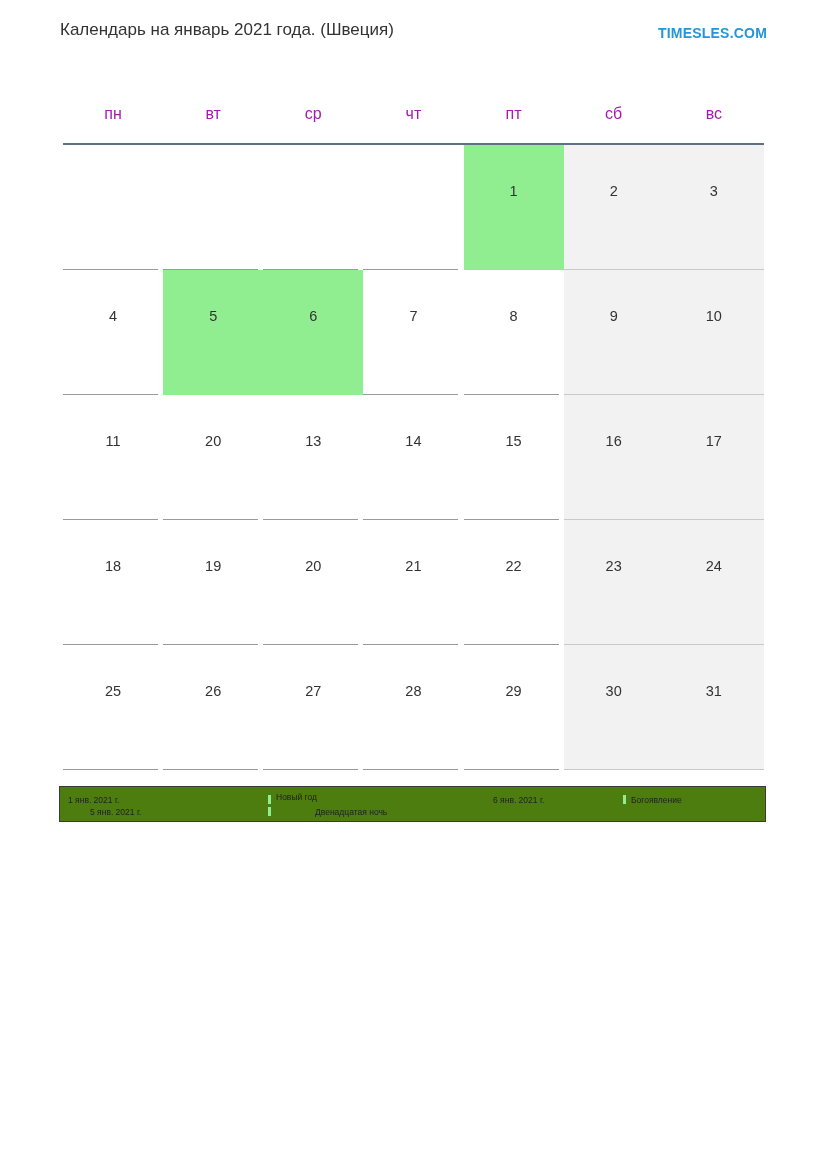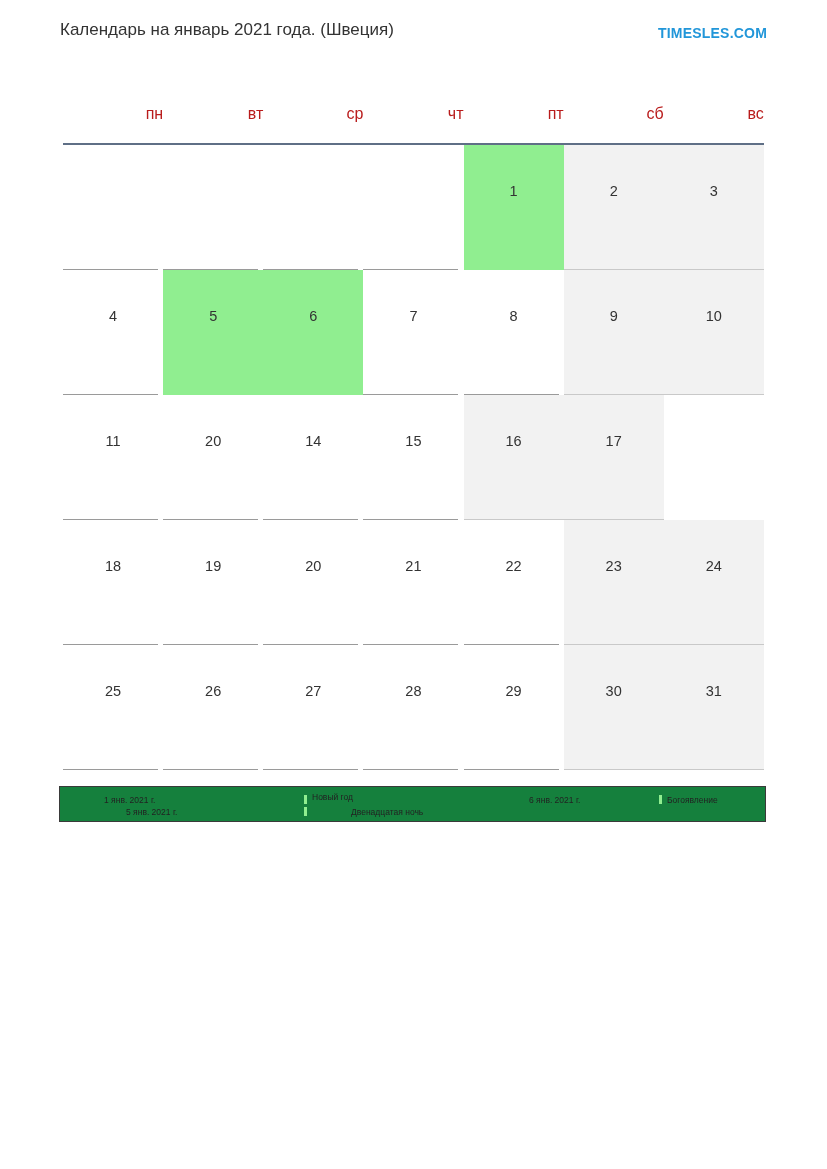--- a/index.html
+++ b/index.html
@@ -55,23 +55,23 @@
     width: 701px;
   }
   .weekdays {
     display: flex;
     width: 701px;
     height: 58px;
     align-items: center;
   }
   .weekday {
     width: 100.14px;
-    text-align: right;
+    text-align: center;
     font-size: 16px;
-    color: #b91c1c;
+    color: #a21caf;
   }
   .grid-top-rule {
     width: 701px;
     height: 2px;
     background: #5f6f86;
   }
   .week {
     display: flex;
     width: 701px;
     height: 125px;
@@ -115,22 +115,21 @@
   }
   
   .legend {
     position: absolute;
     left: 59px;
     top: 786px;
     width: 707px;
     height: 36px;
     border: 1px solid #3a3a3a;
     box-sizing: border-box;
-    background: #15803d;
-    padding-left: 36px;
+    background: #4d7c0f;
   }
   .legend-inner {
     position: relative;
     width: 100%;
     height: 100%;
   }
   .legend-date {
     position: absolute;
     font-size: 8.5px;
     color: #222222;
@@ -235,20 +234,24 @@
     <div class="week">
       <div class="day">
           <div class="num">11</div>
           <div class="sep"></div>
         </div>
       <div class="day">
           <div class="num">20</div>
           <div class="sep"></div>
         </div>
       <div class="day">
+          <div class="num">13</div>
+          <div class="sep"></div>
+        </div>
+      <div class="day">
           <div class="num">14</div>
           <div class="sep"></div>
         </div>
       <div class="day">
           <div class="num">15</div>
           <div class="sep"></div>
         </div>
       <div class="day weekend">
           <div class="num">16</div>
           <div class="sep"></div>

